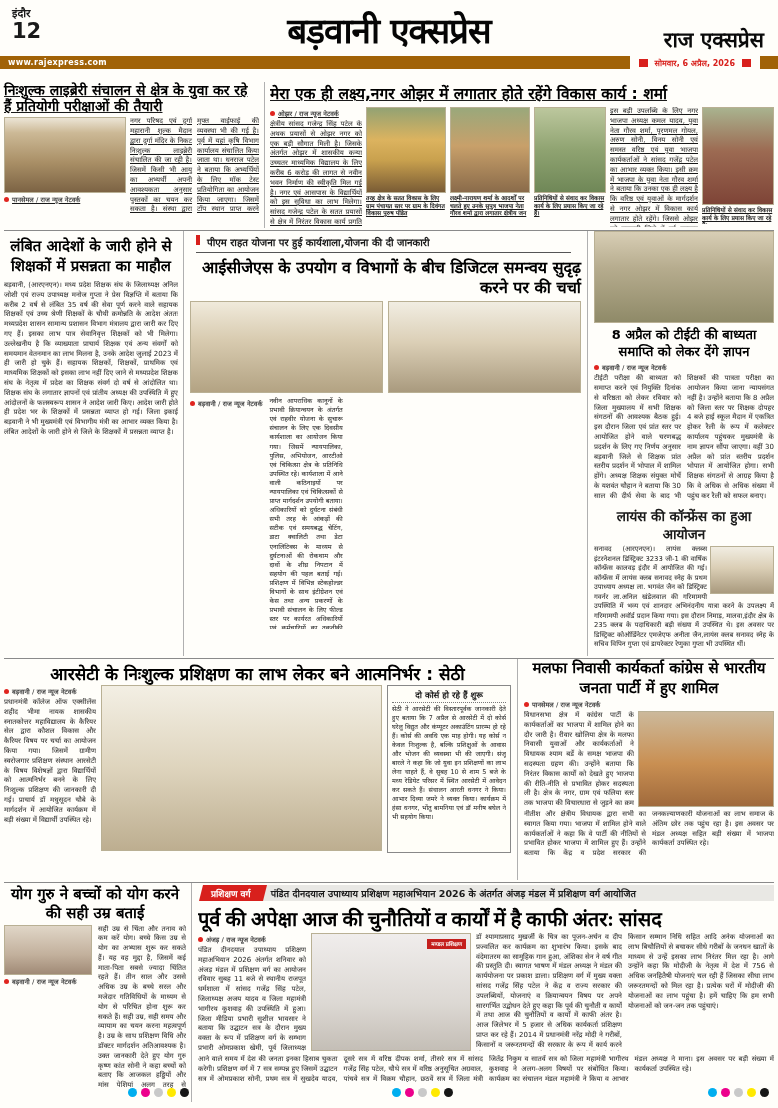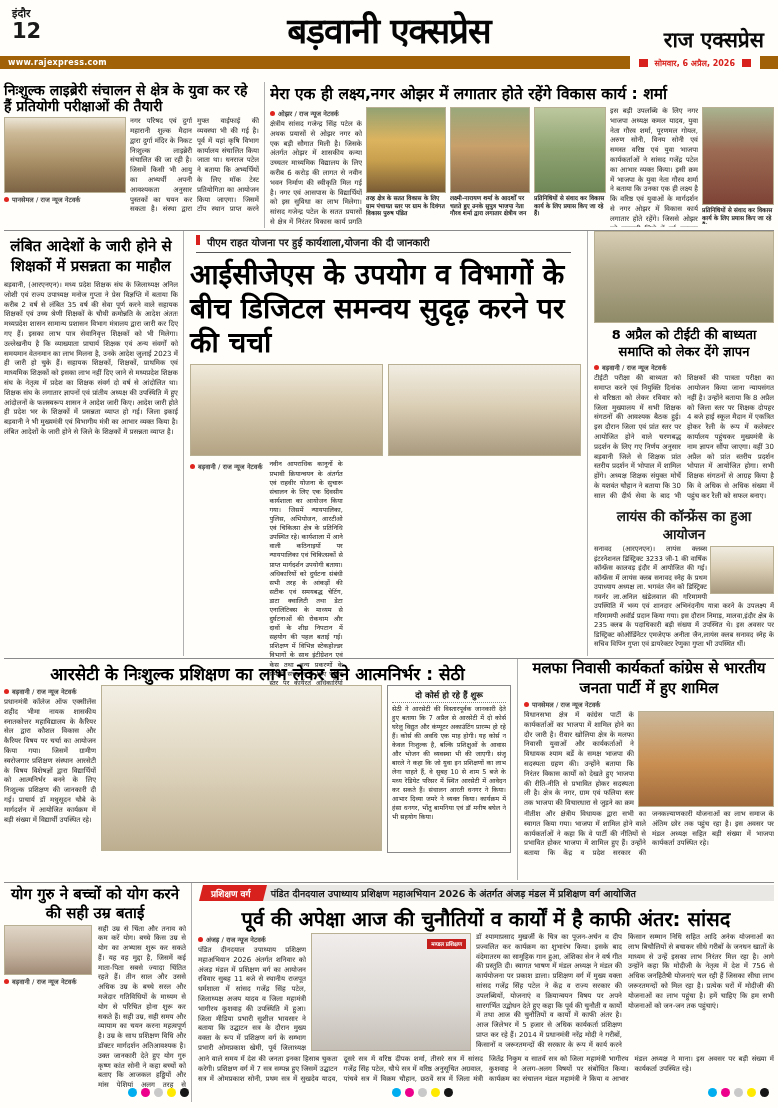--- a/index.html
+++ b/index.html
@@ -38,38 +38,38 @@
   .ph-maroon{background:linear-gradient(180deg,#a9b38f 0%,#9c6a52 45%,#7e4437 100%);}
   .ph-conf{background:linear-gradient(180deg,#f0eadb 0%,#d8cbb0 42%,#b3a383 100%);}
   .ph-hand{background:linear-gradient(180deg,#f1ede2 0%,#dbcfb6 45%,#a99a7e 100%);}
   .ph-group{background:linear-gradient(180deg,#d8ceb5 0%,#b6ac8e 40%,#8f8a68 100%);}
   .ph-orange{background:linear-gradient(180deg,#ccb99b 0%,#c98f52 55%,#a06a3c 100%);}
   .ph-sem{background:linear-gradient(180deg,#f3efe4 0%,#ded4bd 50%,#bdae90 100%);}
   .ph-yoga{background:linear-gradient(180deg,#e0d6c7 0%,#c2b09c 60%,#a08a76 100%);}
   .ph-pod{background:linear-gradient(180deg,#f0edec 0%,#dcd8d3 60%,#c4beb6 100%);}
 
   
-  #row1{top:82px;height:146px;}
+  #row1{top:82px;height:146px;text-decoration:underline;}
   .artA{width:278px;padding-right:5px;}
   .artA .hl{font-size:14px;line-height:1.15;}
   .artA .crow{display:flex;gap:4px;margin-top:3px;height:104px;}
   .artA figure{margin:0;width:122px;}
   .artB{flex:1;padding-left:5px;}
   .artB .hl{font-size:15.5px;white-space:nowrap;overflow:hidden;}
   .artB .crow{display:flex;gap:4px;margin-top:3px;height:120px;}
   .artB figure{margin:0;}
 
   
   #row2{top:230px;height:426px;}
   .colL{width:180px;padding:2px 5px 0 0;}
   .colL .hl{font-size:15px;line-height:1.3;text-align:center;margin:4px 0 5px;}
   .colC{flex:1;padding:0 6px;}
   .kicker{position:relative;margin:3px 10px 0 6px;font-size:10px;font-weight:bold;border-bottom:1px solid #555;padding:1px 0 3px 11px;}
   .kicker .tick{position:absolute;left:0;top:1px;width:4px;height:10px;background:#d8201c;}
-  .colC .hl{font-size:28px;line-height:1.22;text-align:left;margin:5px 0 4px;}
+  .colC .hl{font-size:16px;line-height:1.22;text-align:right;margin:5px 0 4px;}
   .colC .photos{display:flex;gap:5px;height:92px;}
   .colC .cols{margin-top:4px;height:232px;column-count:5;column-gap:6px;overflow:hidden;}
   .colC .cols .bt{font-size:6.5px;}
   .colR{width:186px;padding-left:6px;display:flex;flex-direction:column;}
   .colR .hl{font-size:13px;line-height:1.28;text-align:center;margin:4px 0 1px;}
   .colR .cols2{column-count:2;column-gap:6px;height:128px;overflow:hidden;}
   .lions-h{font-size:13.5px;font-weight:800;text-align:center;margin:5px 0 2px;}
   .lions-body{font-size:6.8px;line-height:1.4;text-align:justify;overflow:hidden;flex:1;}
   .lions-ph{float:right;width:64px;height:48px;margin:1px 0 2px 3px;}
 
@@ -91,21 +91,21 @@
   
   #row4{top:882px;height:220px;}
   .yoga{width:188px;padding:2px 5px 0 0;}
   .yoga .hl{font-size:15px;line-height:1.25;text-align:center;margin-bottom:2px;}
   .yoga .cols2{column-count:2;column-gap:6px;height:165px;overflow:hidden;}
   .sansad{flex:1;padding-left:6px;}
   .krow{display:flex;height:16px;margin-top:2px;align-items:stretch;}
   .klabel{background:#d8201c;color:#fff;font-size:9px;font-weight:800;padding:1px 14px 0 10px;transform:skewX(-14deg);margin-left:3px;display:flex;align-items:center;}
   .klabel span{transform:skewX(14deg);}
   .kstrip{flex:1;background:#e9e8e4;font-size:9.5px;font-weight:bold;display:flex;align-items:center;padding-left:10px;margin-left:-4px;}
-  .sansad .hl{font-size:20px;white-space:nowrap;overflow:hidden;text-align:center;margin:4px 0 1px;}
+  .sansad .hl{font-size:20px;white-space:nowrap;overflow:hidden;margin:4px 0 1px;font-family:Liberation Serif, serif;}
   .sansad .crow{display:flex;gap:5px;height:118px;}
   .sansad .c1{width:108px;}
   .banner{position:absolute;top:5px;right:4px;background:#c41f1d;color:#fff;font-size:5.5px;font-weight:bold;padding:1px 4px;}
   .sansad .c3{flex:1;column-count:2;column-gap:6px;overflow:hidden;height:118px;}
   .sansad .cols4{column-count:4;column-gap:6px;height:62px;overflow:hidden;margin-top:4px;}
 
   .dots{position:absolute;display:flex;gap:4px;}
   .dot{width:9px;height:9px;border-radius:50%;display:inline-block;}
 </style>
 </head>

